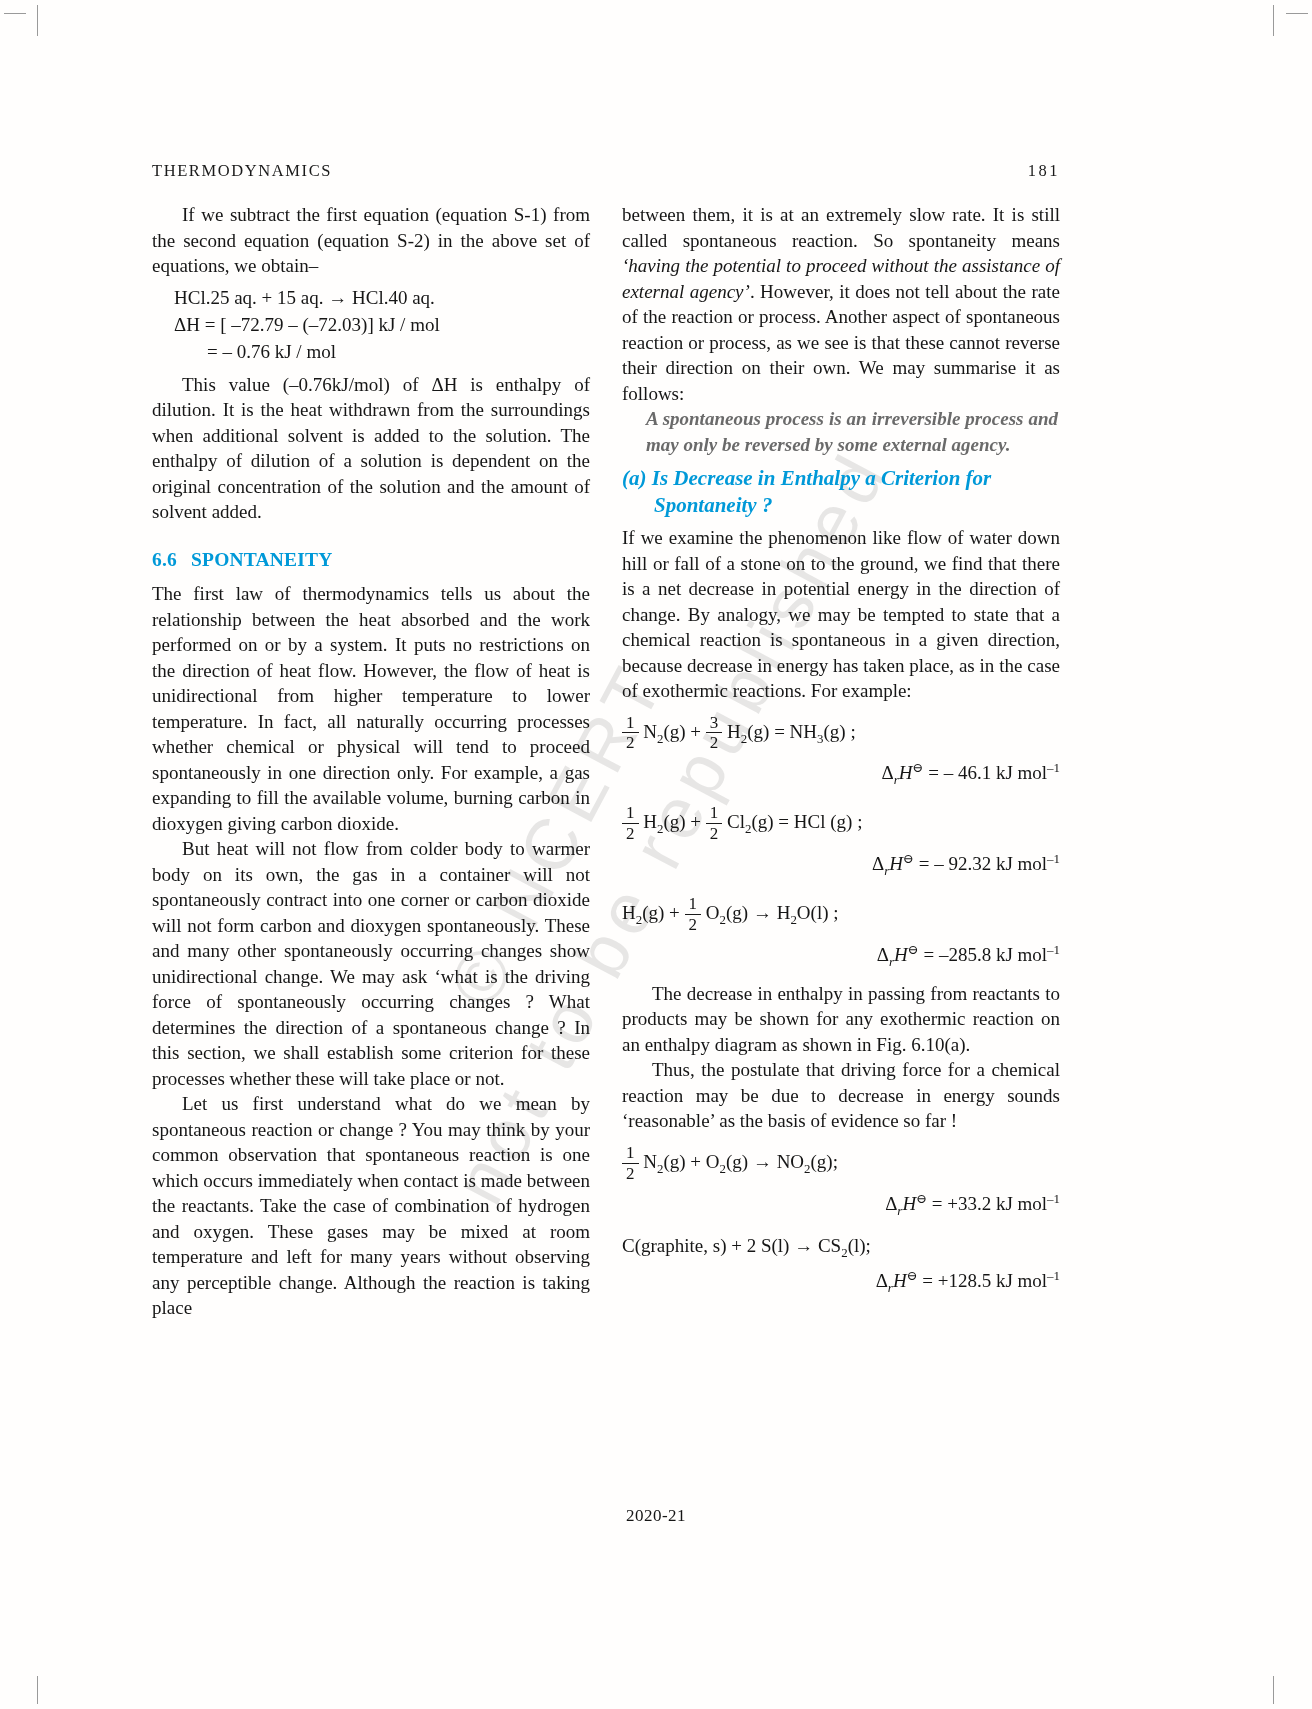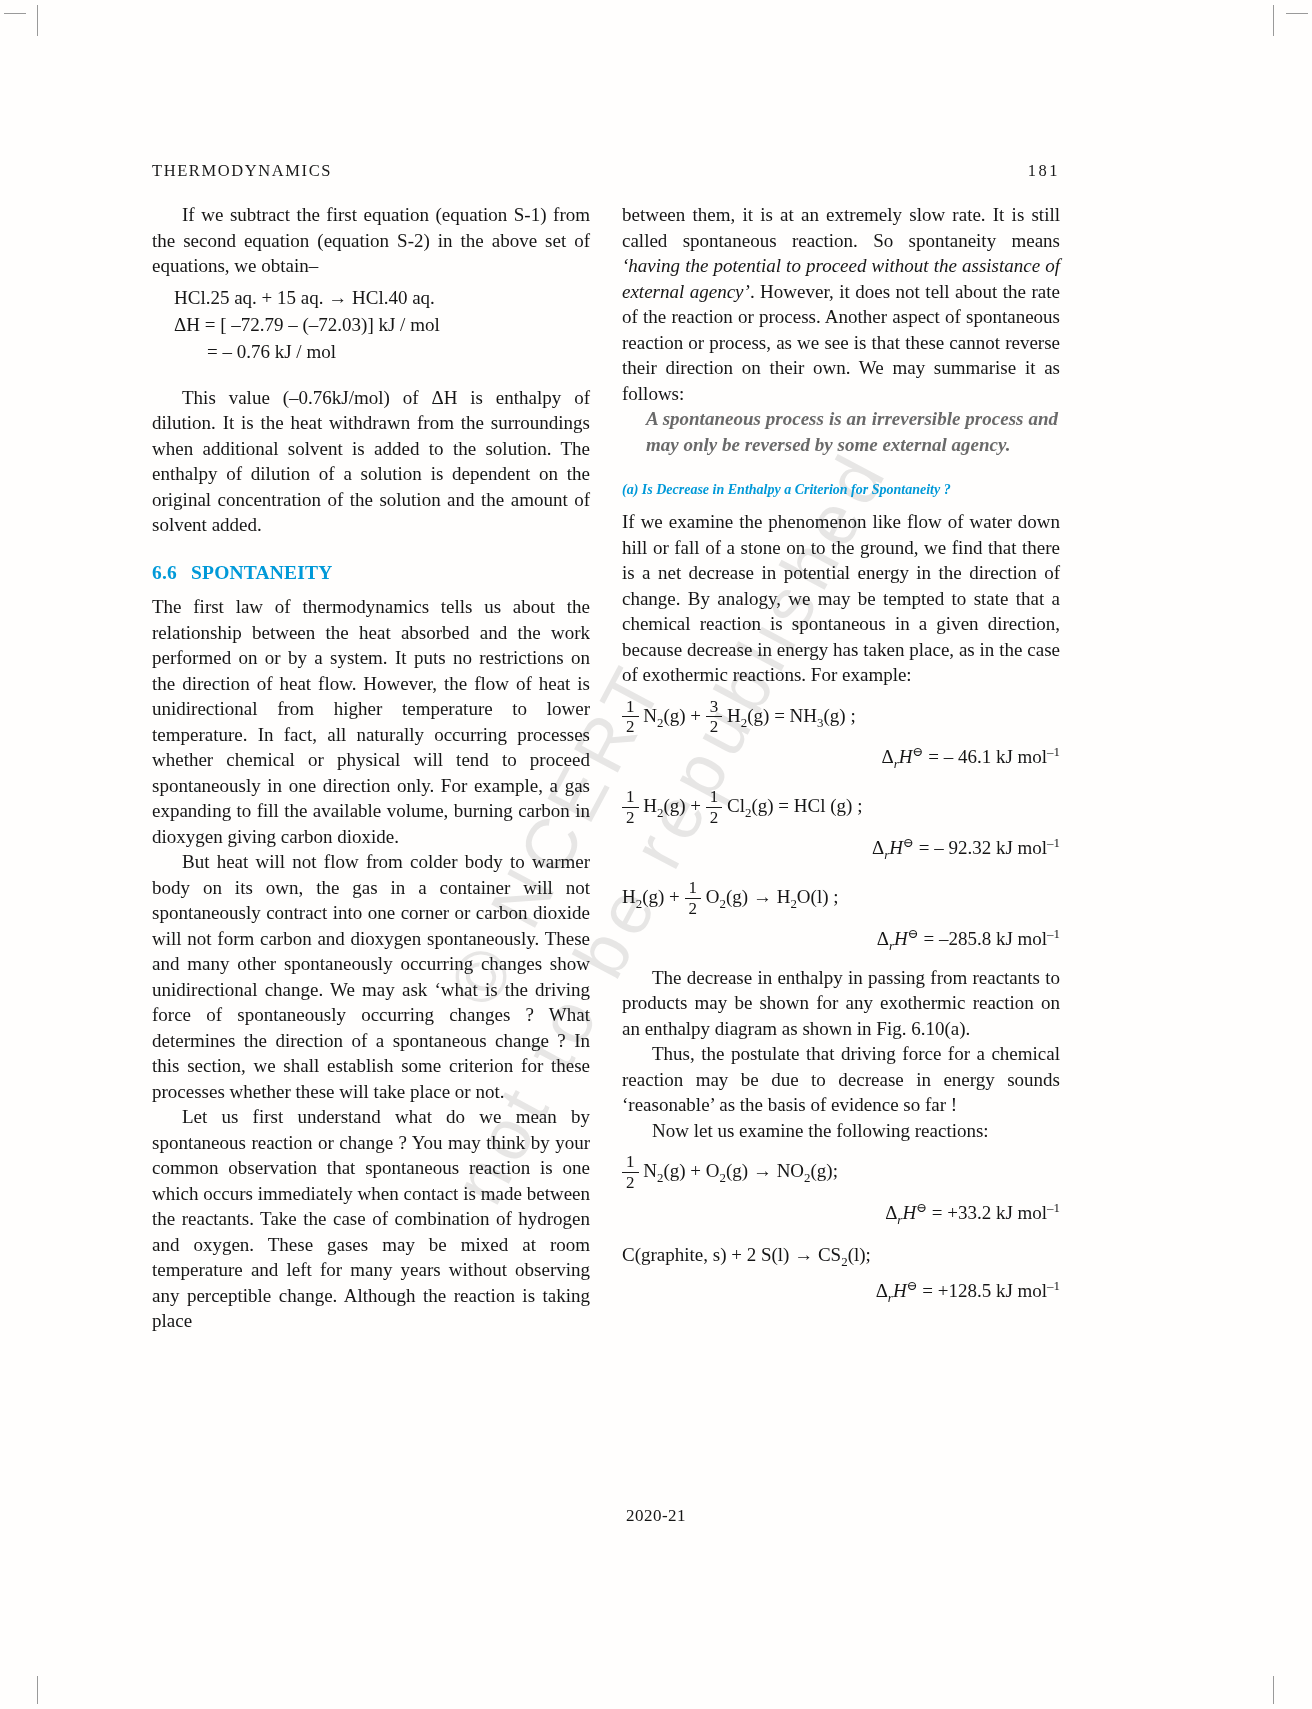--- a/index.html
+++ b/index.html
@@ -45,41 +45,41 @@
   
   .columns {
     position:absolute; top:202px; left:152px; width:908px;
     display:grid; grid-template-columns:438px 438px; column-gap:32px; z-index:2;
   }
   .col { font-size:19px; line-height:25.5px; text-align:justify; color:#161616; }
   .col p { margin:0; }
   p.indent { text-indent:30px; }
 
   
-  .eq-block { margin:5px 0 20px; padding-left:22px; text-align:left; }
+  .eq-block { margin:5px 0 7px; padding-left:22px; text-align:left; }
   .eq-line { line-height:27px; white-space:nowrap; }
   .eq-line.result { padding-left:33px; }
 
   
   .section-heading {
     margin:22px 0 9px; color:var(--heading-blue,#0099d8);
     font-size:19.5px; font-weight:bold; letter-spacing:0.2px;
     text-align:left;
   }
   .section-heading .sec-num { margin-right:14px; }
 
   
   .quote {
     margin:5px 0 6px; padding-left:24px; padding-right:2px;
     font-style:italic; font-weight:bold; color:var(--quote-gray,#6a6a6a);
   }
   .subheading {
-    margin:19px 0 6px; padding-left:32px; text-indent:-32px;
+    margin:8px 0 6px; padding-left:32px; text-indent:-32px;
     color:var(--heading-blue,#0099d8);
-    font-size:14px; font-weight:bold; font-style:italic; line-height:27px;
+    font-size:21px; font-weight:bold; font-style:italic; line-height:27px;
     text-align:left;
   }
 
   
   .reaction { text-align:left; }
   .chem-eq { margin:5px 0 1px; line-height:1.15; padding:5px 0 3px; white-space:nowrap; }
   .chem-res { text-align:right; margin:0 0 7px; line-height:24px; }
   .frac { display:inline-block; text-align:center; vertical-align:middle; line-height:1.05; font-size:17px; }
   .frac .num { display:block; padding:0 4px 1px; }
   .frac .den { display:block; border-top:1.4px solid #1a1a1a; padding:1px 4px 0; }
@@ -149,21 +149,20 @@
         <div class="chem-res">Δ<sub><i>r</i></sub><i>H</i><sup>⊖</sup> = – 92.32 kJ mol<sup>–1</sup></div>
       </div>
 
       <div class="reaction">
         <div class="chem-eq">H<sub>2</sub>(g) + <span class="frac"><span class="num">1</span><span class="den">2</span></span> O<sub>2</sub>(g) → H<sub>2</sub>O(l) ;</div>
         <div class="chem-res">Δ<sub><i>r</i></sub><i>H</i><sup>⊖</sup> = –285.8 kJ mol<sup>–1</sup></div>
       </div>
 
       <p class="indent">The decrease in enthalpy in passing from reactants to products may be shown for any exothermic reaction on an enthalpy diagram as shown in Fig. 6.10(a).</p>
       <p class="indent">Thus, the postulate that driving force for a chemical reaction may be due to decrease in energy sounds ‘reasonable’ as the basis of evidence so far !</p>
-      <p class="indent">Now let us examine the following reactions:</p>
 
       <div class="reaction">
         <div class="chem-eq"><span class="frac"><span class="num">1</span><span class="den">2</span></span> N<sub>2</sub>(g) + O<sub>2</sub>(g) → NO<sub>2</sub>(g);</div>
         <div class="chem-res">Δ<sub><i>r</i></sub><i>H</i><sup>⊖</sup> = +33.2 kJ mol<sup>–1</sup></div>
       </div>
 
       <div class="reaction">
         <div class="chem-eq">C(graphite, s) + 2 S(l) → CS<sub>2</sub>(l);</div>
         <div class="chem-res">Δ<sub><i>r</i></sub><i>H</i><sup>⊖</sup> = +128.5 kJ mol<sup>–1</sup></div>
       </div>

